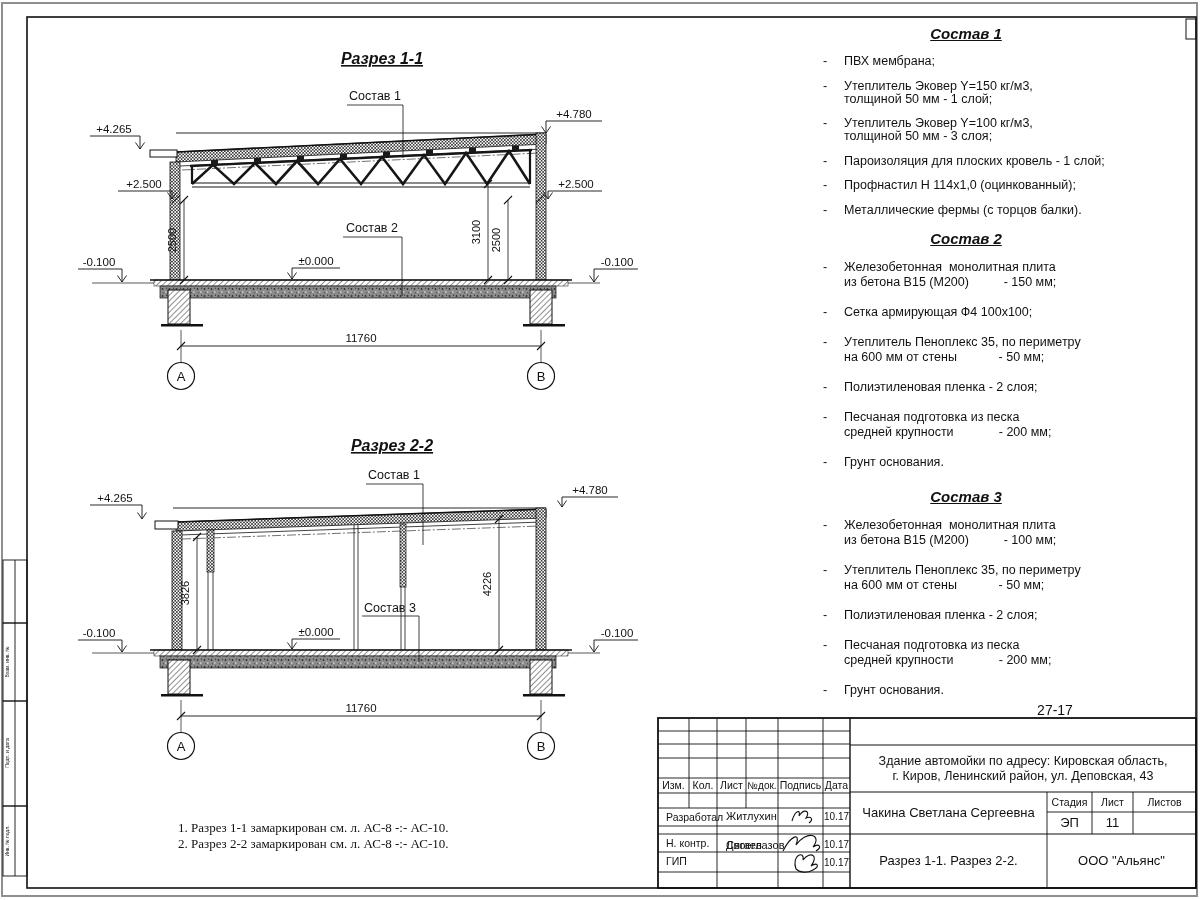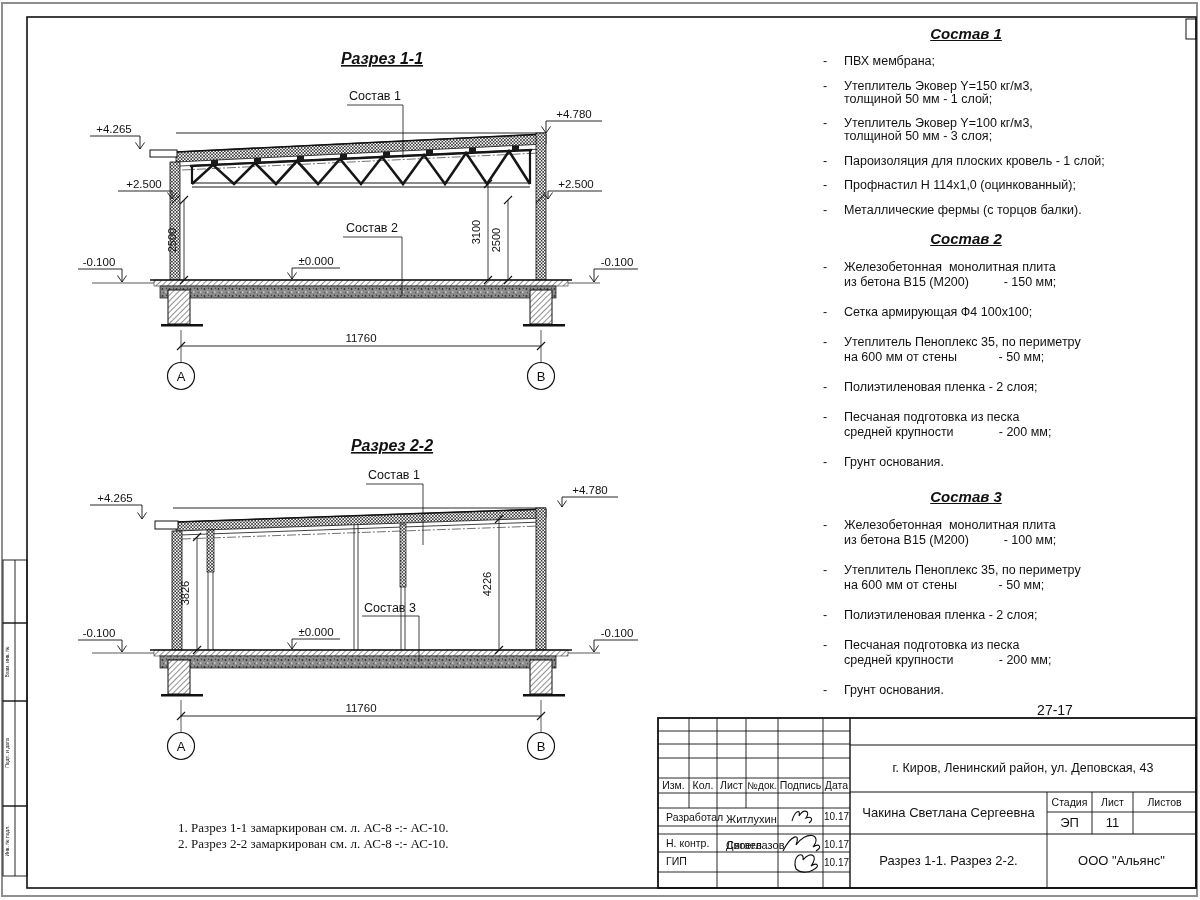--- a/index.html
+++ b/index.html
@@ -393,33 +393,34 @@
 
 <div>
   <div class="tbc" style="left:658px;top:778px;width:31px;height:15px;font-size:10.5px">Изм.</div>
   <div class="tbc" style="left:689px;top:778px;width:28px;height:15px;font-size:10.5px">Кол.</div>
   <div class="tbc" style="left:717px;top:778px;width:29px;height:15px;font-size:10.5px">Лист</div>
   <div class="tbc" style="left:746px;top:778px;width:32px;height:15px;font-size:10px">№док.</div>
   <div class="tbc" style="left:778px;top:778px;width:45px;height:15px;font-size:10.5px">Подпись</div>
   <div class="tbc" style="left:823px;top:778px;width:27px;height:15px;font-size:10.5px">Дата</div>
 
   <div class="tbc left" style="left:659px;top:808px;width:57px;height:18px;font-size:10.5px">Разработал</div>
-  <div class="tbc left" style="left:719px;top:808px;width:58px;height:24px;font-size:11px">Житлухин</div>
+  <div class="tbc left" style="left:719px;top:808px;width:58px;height:18px;font-size:11px">Житлухин</div>
   <div class="tbc" style="left:823px;top:808px;width:27px;height:18px;font-size:10px">10.17</div>
 
   <div class="tbc left" style="left:659px;top:834px;width:57px;height:18px;font-size:10.5px">Н. контр.</div>
   <div class="tbc left" style="left:719px;top:834px;width:60px;height:24px;font-size:11px">Двоеглазов</div>
   <div class="tbc" style="left:823px;top:836px;width:27px;height:18px;font-size:10px">10.17</div>
 
   <div class="tbc left" style="left:659px;top:852px;width:57px;height:19px;font-size:10.5px">ГИП</div>
   <div class="tbc left" style="left:719px;top:836px;width:54px;height:20px;font-size:11px">Сягаев</div>
   <div class="tbc" style="left:823px;top:854px;width:27px;height:18px;font-size:10px">10.17</div>
 
   <div class="tbc" style="left:850px;top:697px;width:410px;height:27px;font-size:14px">27-17</div>
   <div class="tbc" style="left:850px;top:745px;width:346px;height:47px;font-size:12.5px;flex-direction:column">
+    <div>Здание автомойки по адресу: Кировская область,</div>
     <div>г. Киров, Ленинский район, ул. Деповская, 43</div>
   </div>
   <div class="tbc" style="left:850px;top:792px;width:197px;height:42px;font-size:13px">Чакина Светлана Сергеевна</div>
   <div class="tbc" style="left:1047px;top:792px;width:45px;height:20px;font-size:10.5px">Стадия</div>
   <div class="tbc" style="left:1092px;top:792px;width:41px;height:20px;font-size:10.5px">Лист</div>
   <div class="tbc" style="left:1133px;top:792px;width:63px;height:20px;font-size:10.5px">Листов</div>
   <div class="tbc" style="left:1047px;top:812px;width:45px;height:22px;font-size:13px">ЭП</div>
   <div class="tbc" style="left:1092px;top:812px;width:41px;height:22px;font-size:13px">11</div>
   <div class="tbc" style="left:1133px;top:812px;width:63px;height:22px;font-size:13px"></div>
   <div class="tbc" style="left:850px;top:834px;width:197px;height:54px;font-size:13px">Разрез 1-1. Разрез 2-2.</div>

